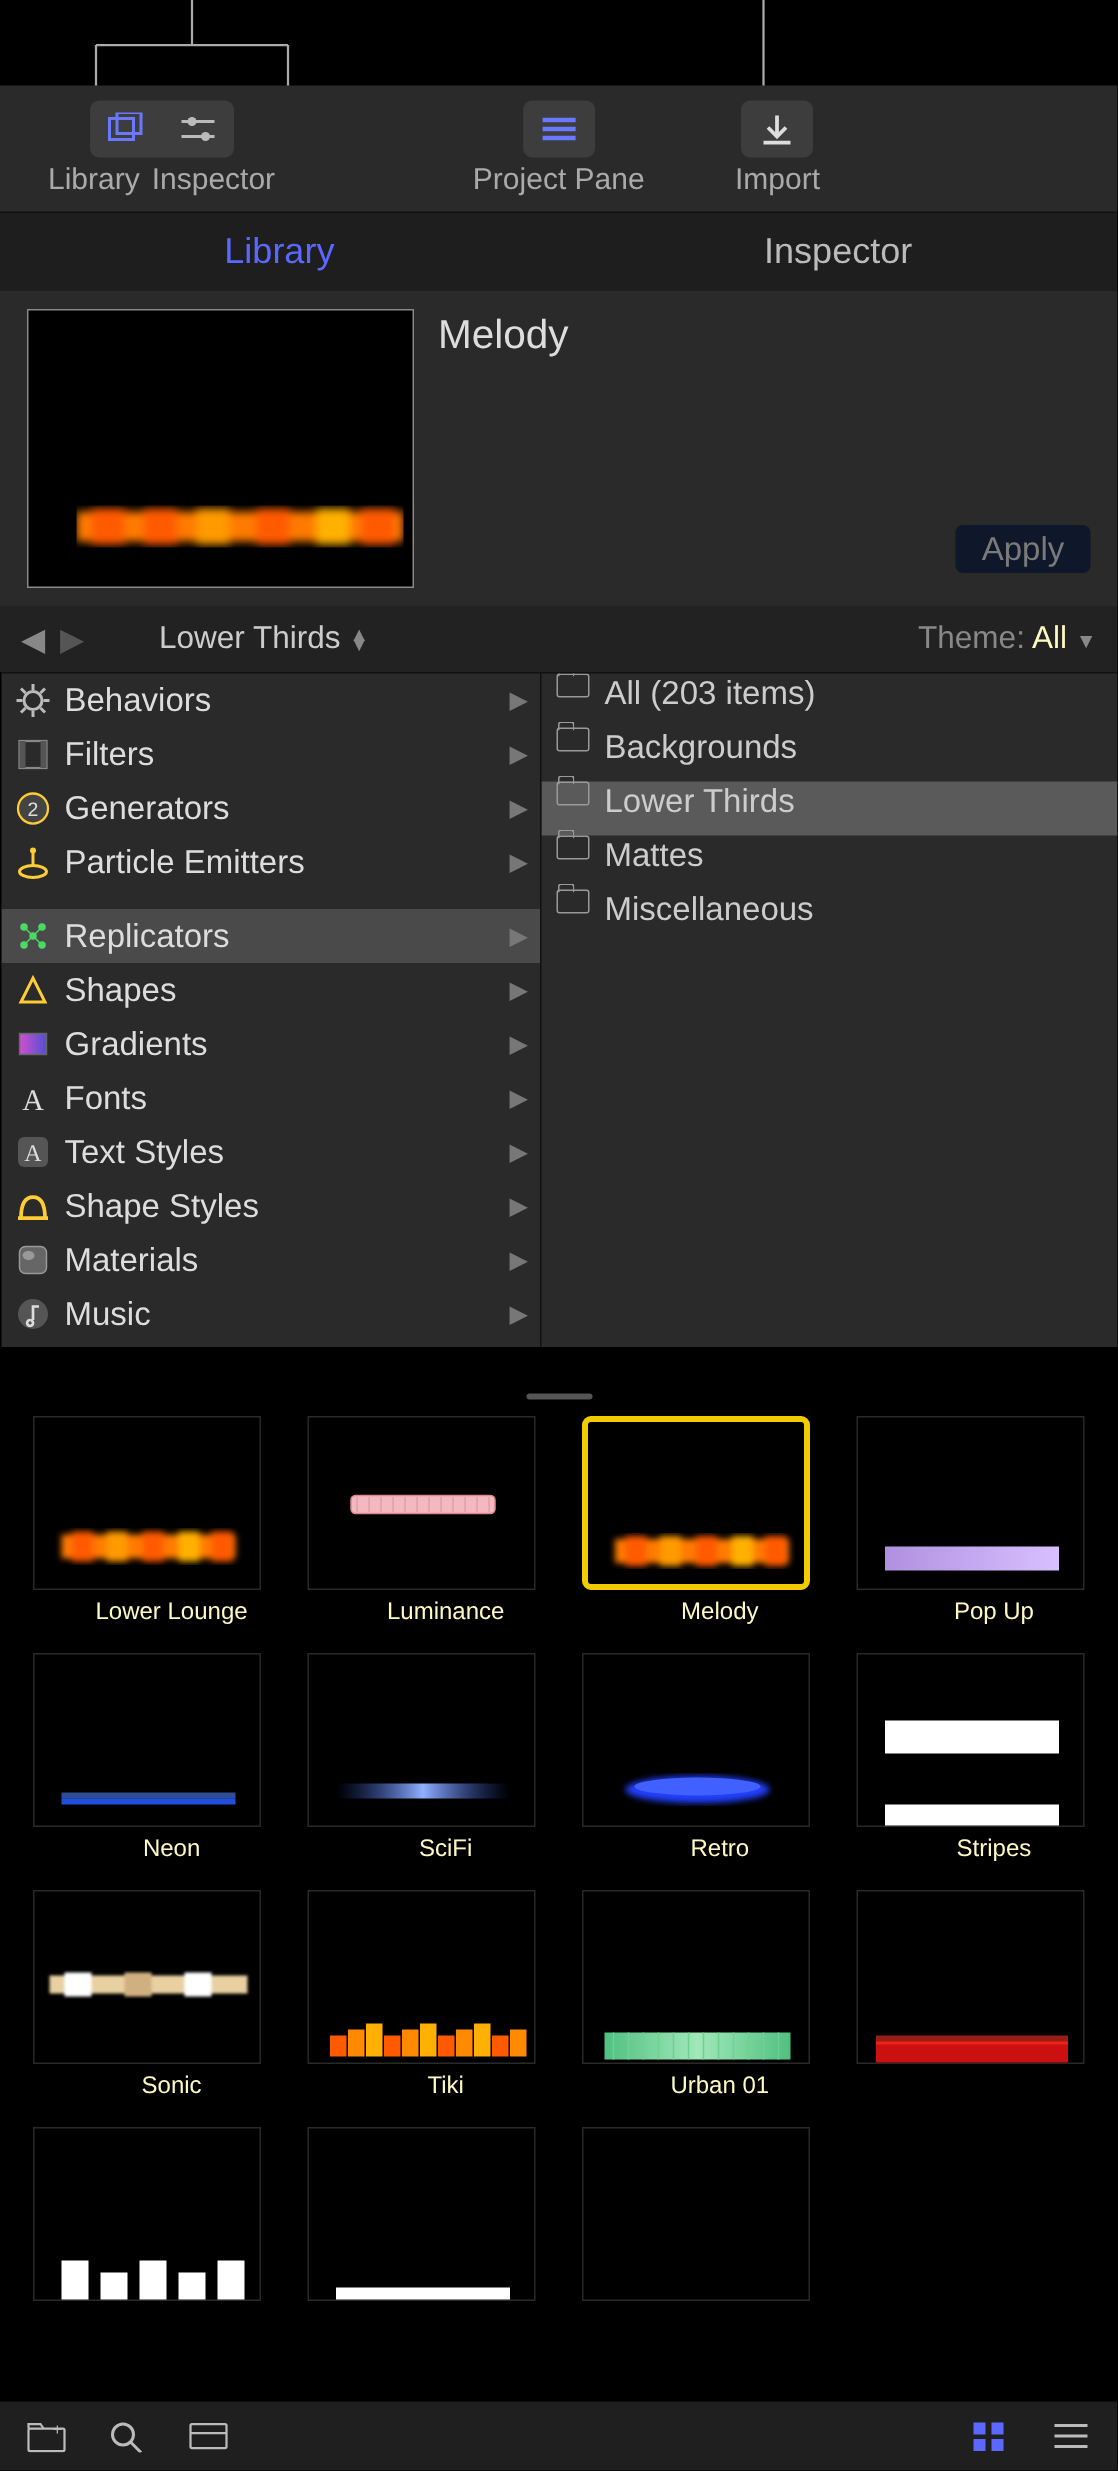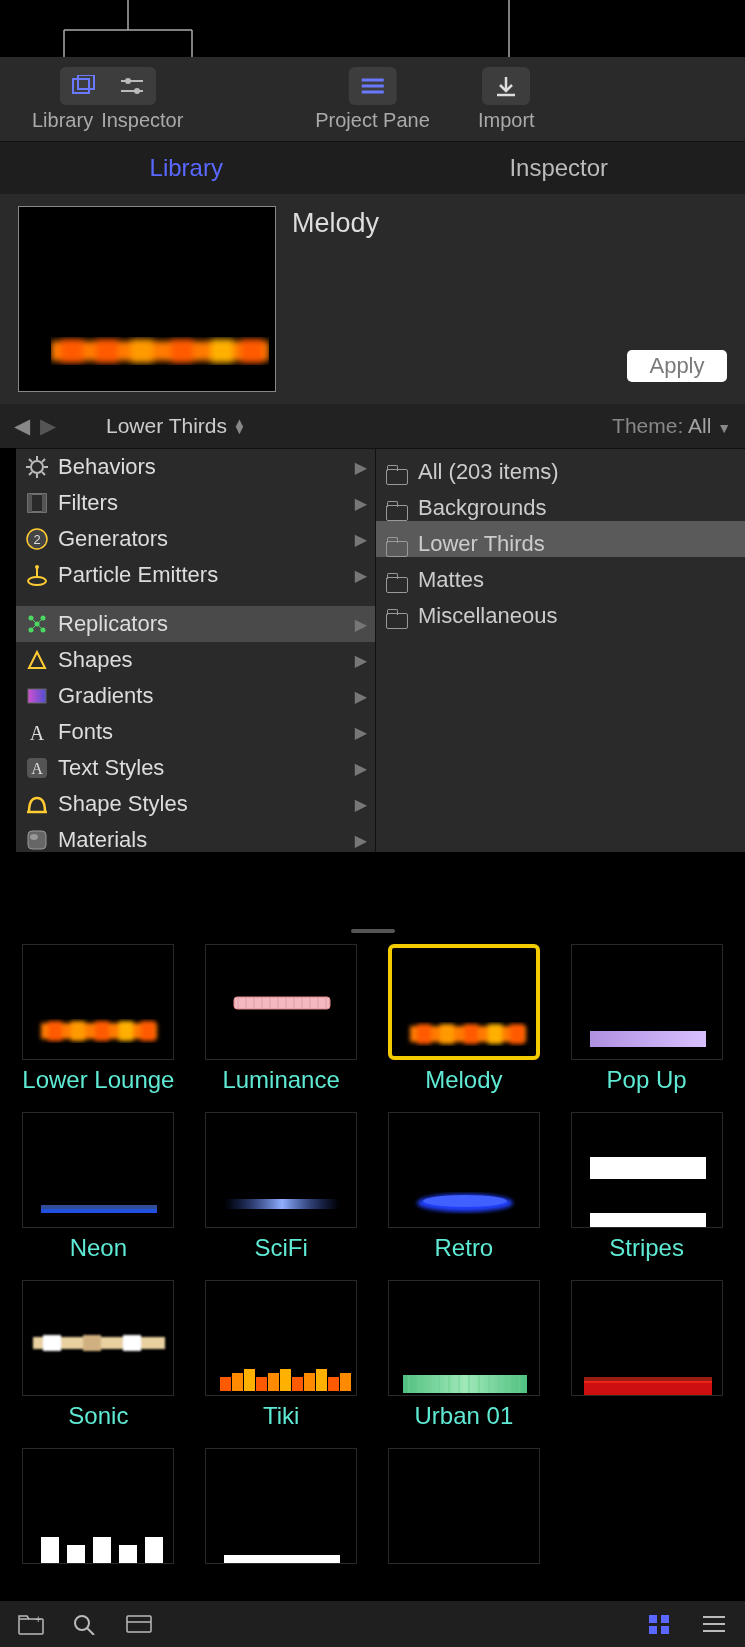--- a/index.html
+++ b/index.html
@@ -24,58 +24,58 @@
   display: flex;
   align-items: center;
 }
 .tb-group { display: flex; flex-direction: column; align-items: center; padding: 0 8px; }
 .tb-btnbar { display: flex; background: #3d3d3d; border-radius: 6px; overflow: hidden; }
 .tb-btn { width: 48px; height: 38px; display: flex; align-items: center; justify-content: center; }
 .tb-btn.alone { border-radius: 6px; }
 .tb-label { color: #aaa; font-size: 20px; margin-top: 4px; white-space: nowrap; }
 .tb-left { margin-left: 24px; }
 .tb-center { position: absolute; left: 50%; transform: translateX(-50%); display: flex; }
-.tb-import { position: absolute; left: 470px; }
+.tb-import { position: absolute; left: 482px; }
 
 .tabbar { position: absolute; top: 142px; left: 0; right: 0; height: 52px; background: #1e1e1e; display: flex; }
 .tab { flex: 1; display: flex; align-items: center; justify-content: center; color: #bbb; font-size: 24px; }
 .tab.active { color: #5a68ff; }
 
 .preview-area { position: absolute; top: 194px; left: 0; right: 0; height: 210px; background: #2a2a2a; }
 .preview-box { position: absolute; left: 18px; top: 12px; width: 258px; height: 186px; border: 1px solid #888; background: #000; }
 .preview-bar { position: absolute; left: 32px; bottom: 26px; width: 218px; height: 28px; }
 .preview-title { position: absolute; left: 292px; top: 14px; font-size: 27px; color: #ddd; }
-.apply-btn { position: absolute; right: 18px; bottom: 22px; width: 100px; height: 32px; background: #ffffff; color: #7a7a7a; display: flex; align-items: center; justify-content: center; border-radius: 5px; font-size: 22px; }
+.apply-btn { position: absolute; right: 18px; bottom: 22px; width: 90px; height: 32px; background: #0f172a; color: #7a7a7a; display: flex; align-items: center; justify-content: center; border-radius: 5px; font-size: 22px; }
 
 .navbar { position: absolute; top: 404px; left: 0; right: 0; height: 44px; background: #222; display: flex; align-items: center; padding: 0 14px; font-size: 21px; }
 .nav-arrow { width: 26px; color: #888; }
 .nav-path { margin-left: 40px; color: #ccc; display: flex; align-items: center; gap: 6px; }
 .nav-sort { font-size: 13px; color: #888; display: inline-flex; flex-direction: column; line-height: 7px; }
 .nav-theme { margin-left: auto; color: #888; }
-.nav-theme .val { color: #a3a3a3; }
-
-.browser { position: absolute; top: 448px; left: 16px; right: 0; height: 404px; display: flex; background: #2a2a2a; border-top: 1px solid #111; }
+.nav-theme .val { color: #fef9c3; }
+
+.browser { position: absolute; top: 448px; left: 1px; right: 0; height: 450px; display: flex; background: #2a2a2a; border-top: 1px solid #111; }
 .cat-col { width: 360px; overflow: hidden; border-right: 1px solid #111; }
 .sub-col { flex: 1; overflow: hidden; }
 .cat-row { height: 36px; display: flex; align-items: center; padding: 0 8px; gap: 8px; font-size: 22px; color: #ddd; }
 .cat-row.sel { background: #4a4a4a; margin-top: 13px; }
 .cat-row .chev { margin-left: auto; color: #777; font-size: 16px; }
 .cat-icon { width: 26px; height: 26px; display: flex; align-items: center; justify-content: center; }
-.sub-row { height: 36px; display: flex; align-items: flex-end; padding: 0 10px; gap: 10px; font-size: 22px; color: #ccc; }
+.sub-row { height: 36px; display: flex; align-items: flex-start; padding: 0 10px; gap: 10px; font-size: 22px; color: #ccc; }
 .sub-row.sel { background: #5a5a5a; }
 .folder-icon { width: 22px; height: 16px; border: 1.5px solid #999; border-radius: 2px; position: relative; }
 .folder-icon::before { content: ""; position: absolute; top: -5px; left: 0; width: 9px; height: 5px; border: 1.5px solid #999; border-bottom: none; border-radius: 2px 2px 0 0; }
 
 .drag-handle { position: absolute; top: 929px; left: 50%; transform: translateX(-50%); width: 44px; height: 4px; background: #555; border-radius: 2px; }
 
 .grid { position: absolute; top: 944px; left: 16px; right: 16px; bottom: 50px; display: grid; grid-template-columns: repeat(4, 1fr); gap: 18px 18px; align-content: start; background: #000; }
 .grid-item { display: flex; flex-direction: column; align-items: center; }
 .thumb { width: 152px; height: 116px; background: #000; border: 1px solid #292929; position: relative; overflow: hidden; }
 .grid-item.selected .thumb { border: 4px solid #f2cc00; border-radius: 6px; }
-.grid-label { color: #5eead4; font-size: 24px; margin-top: 6px; white-space: nowrap; }
+.grid-label { color: #fef9c3; font-size: 16px; margin-top: 6px; white-space: nowrap; margin-left: 32px; }
 
 .footer { position: absolute; bottom: 0; left: 0; right: 0; height: 46px; background: #1f1f1f; display: flex; align-items: center; padding: 0 18px; gap: 28px; }
 .footer .spacer { flex: 1; }
 .ficon { width: 26px; height: 22px; color: #999; }
 
 svg { display: block; }
 </style>
 </head>
 <body>
 

